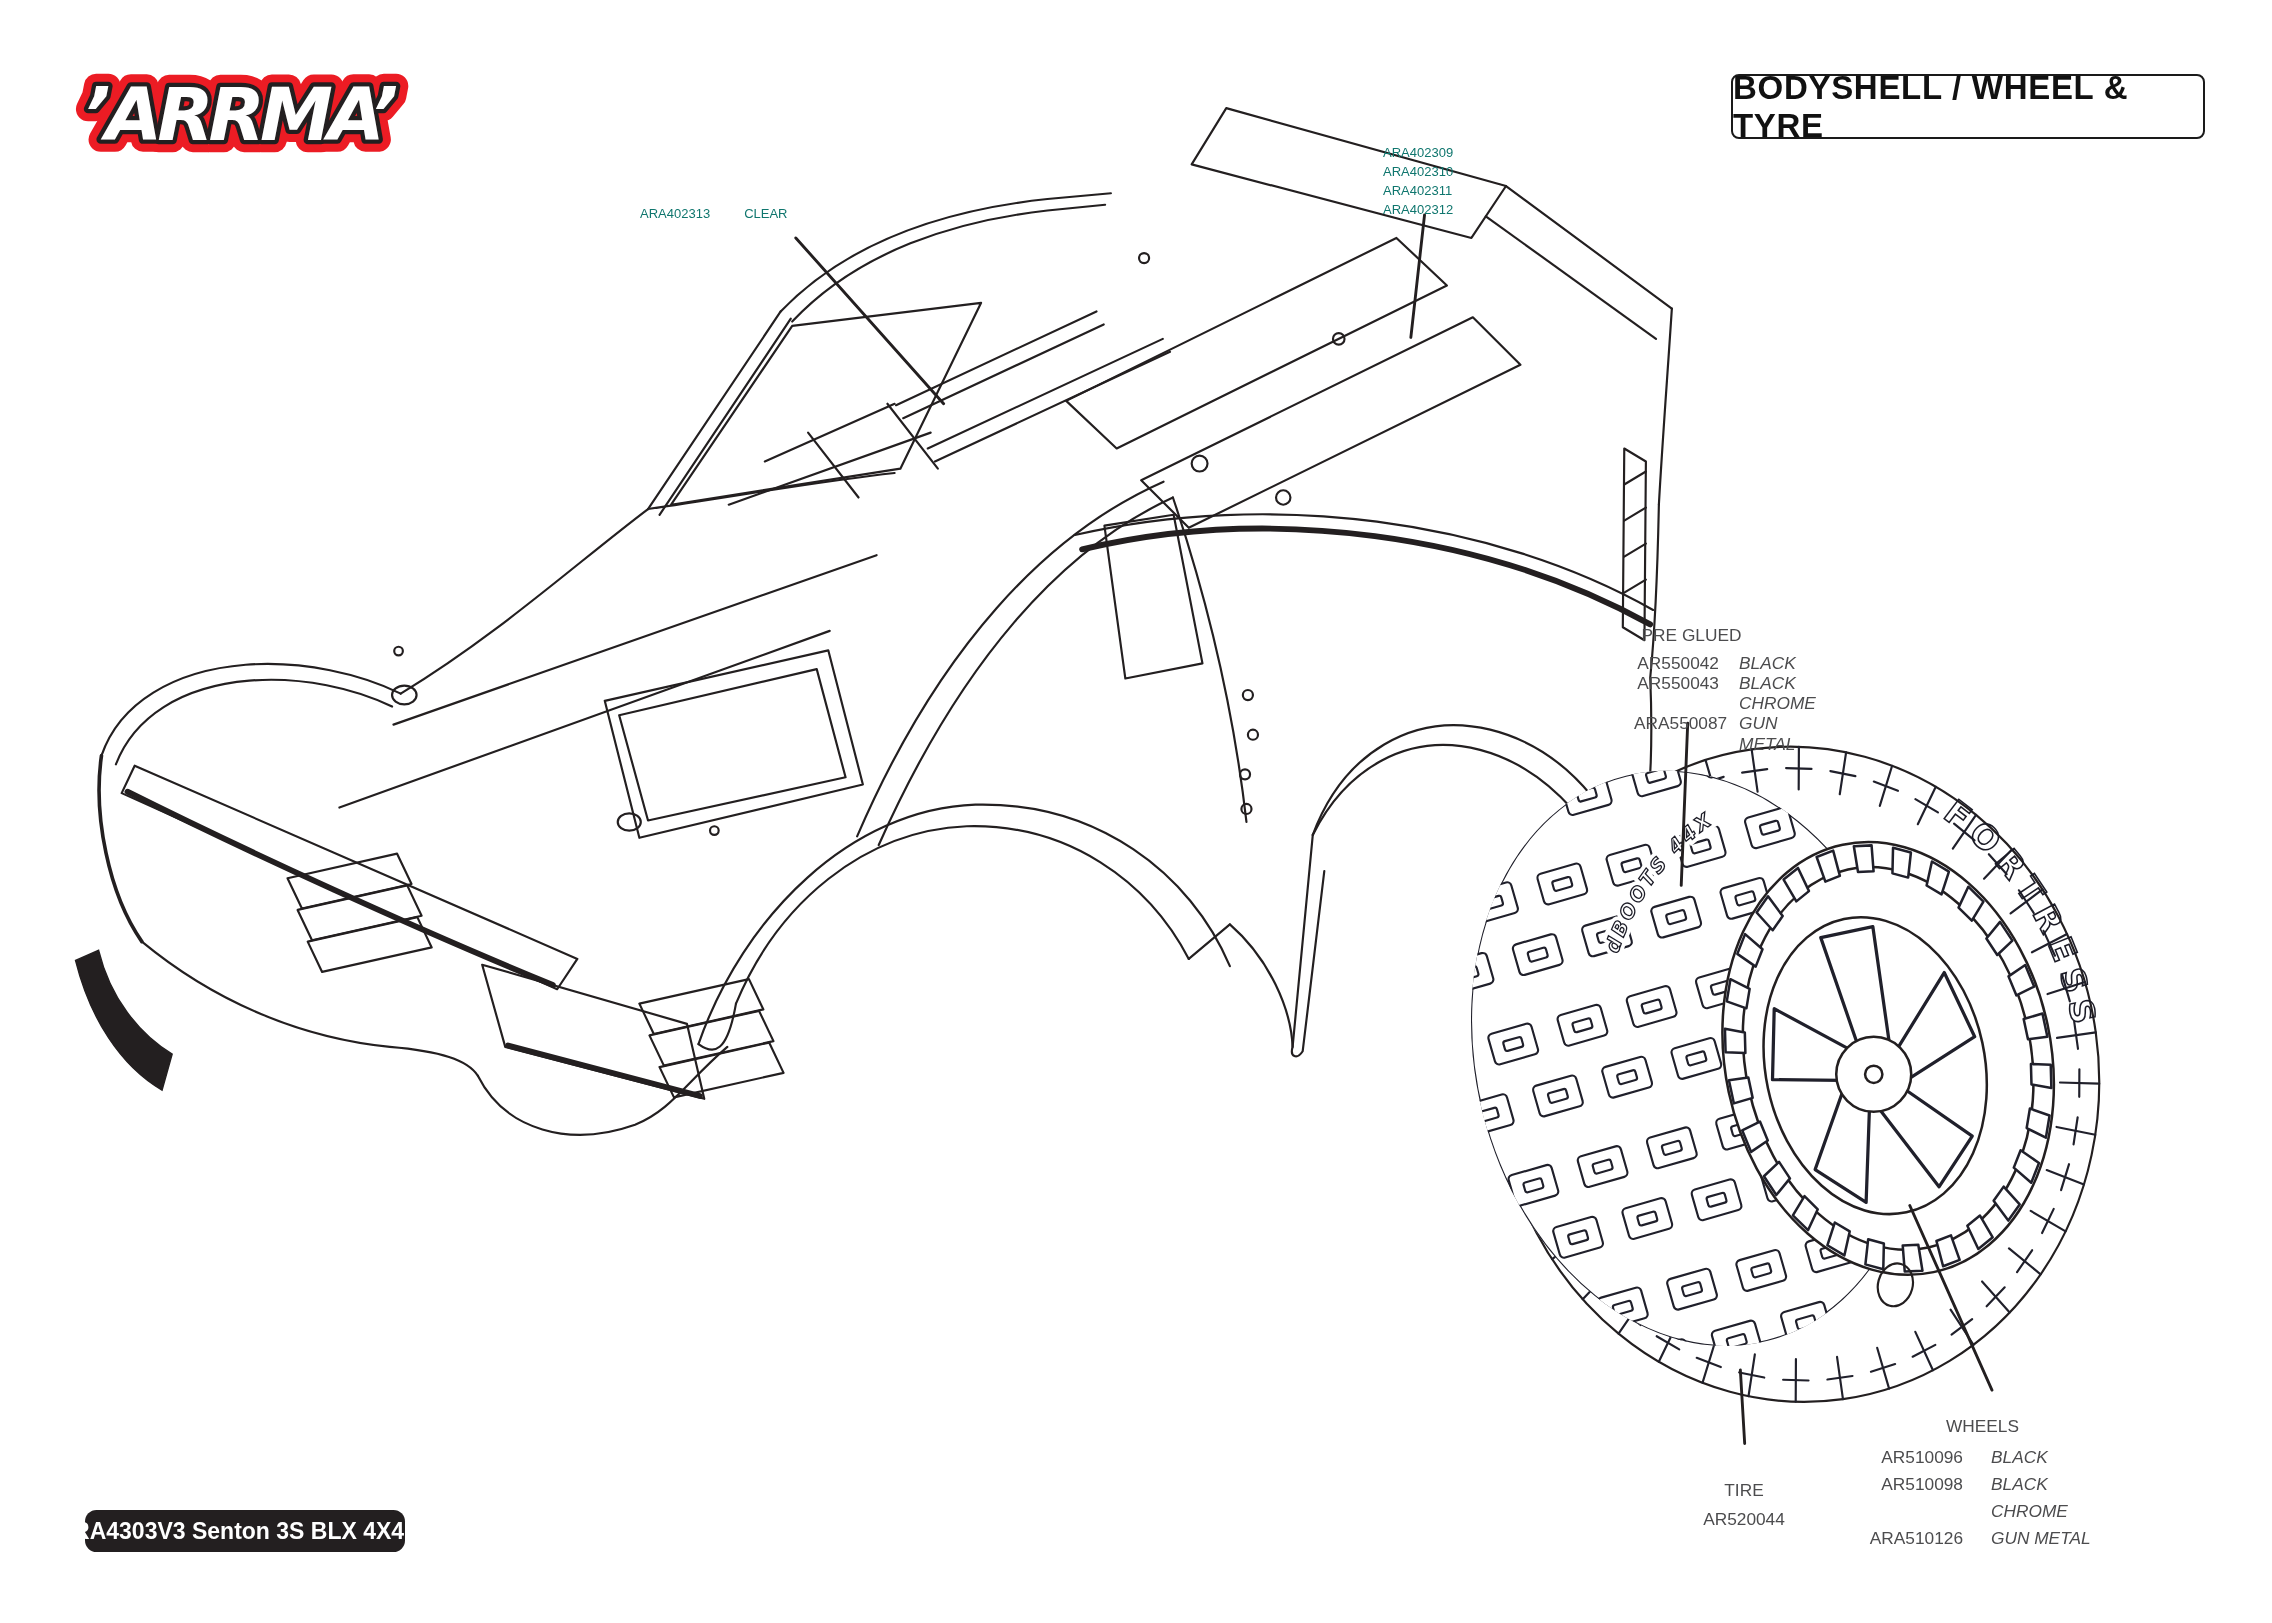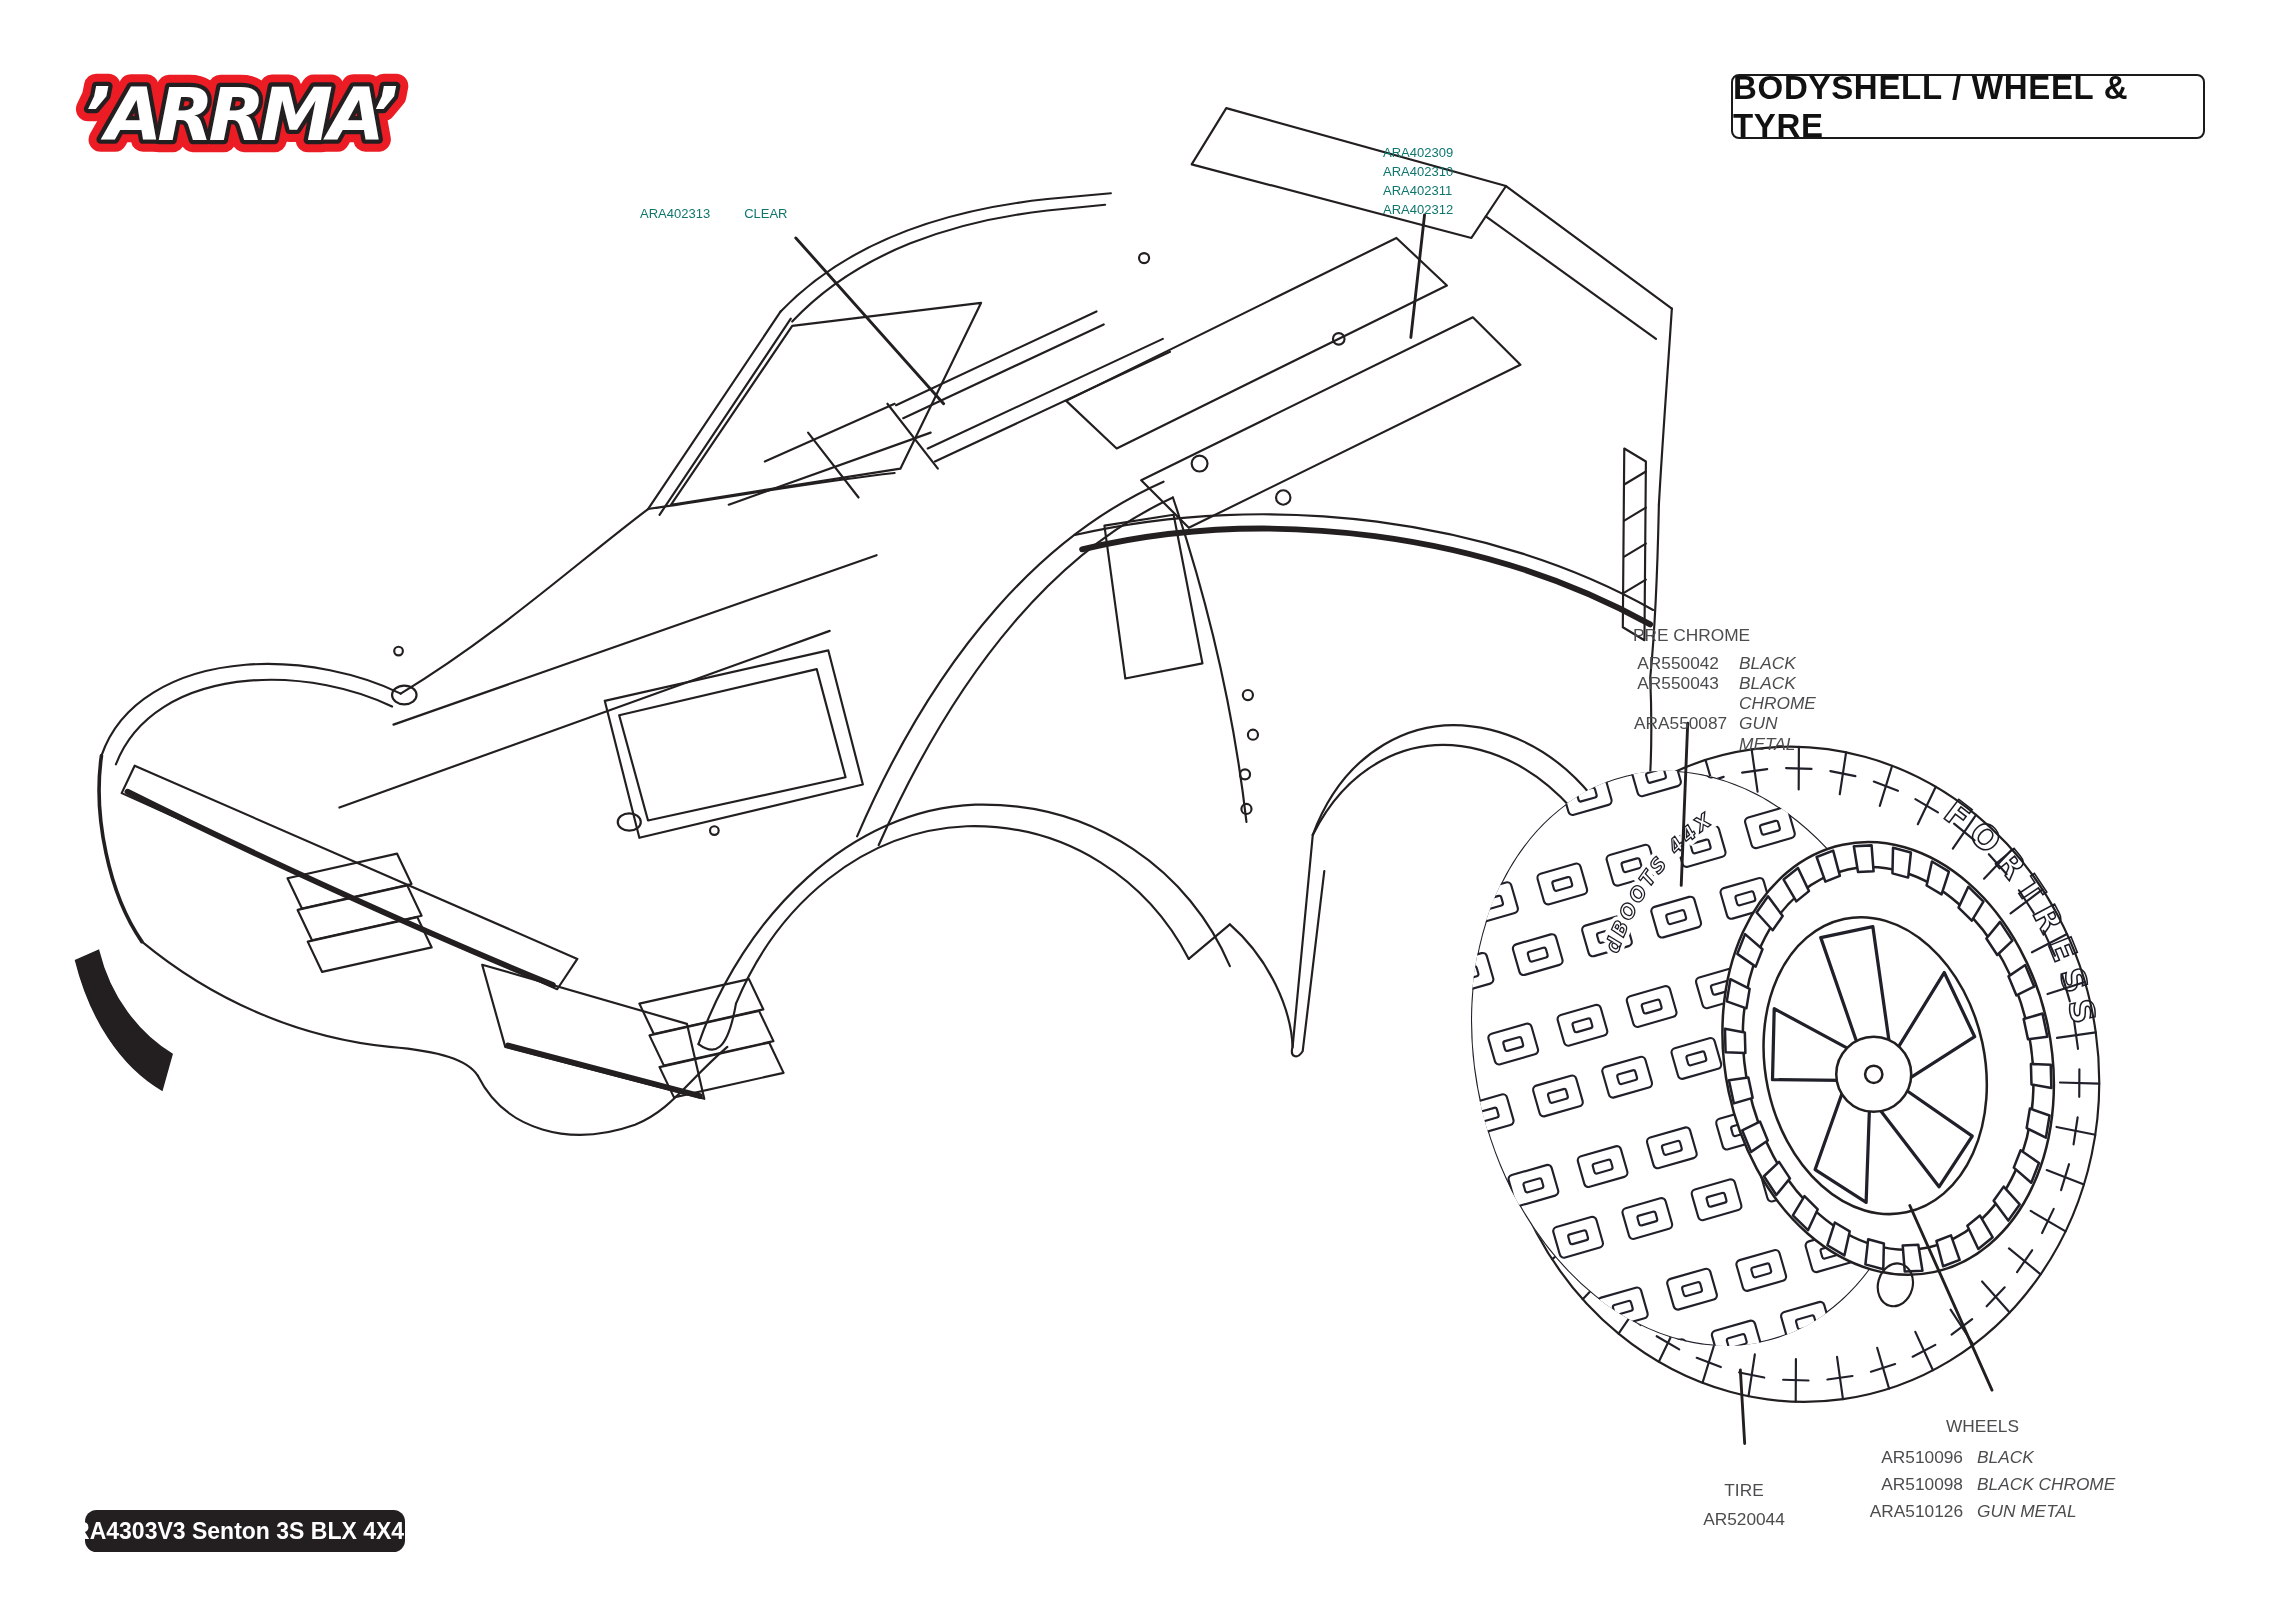--- a/index.html
+++ b/index.html
@@ -472,39 +472,39 @@
   </div>
 
   <div class="lbl" style="left:1383px;top:137px;line-height:19px;">
     <div>ARA402309</div>
     <div>ARA402310</div>
     <div>ARA402311</div>
     <div>ARA402312</div>
   </div>
 
   <div class="parts-block" style="left:1595px;top:625px;width:193px;">
-    <div class="parts-head">PRE CHROME</div>
+    <div class="parts-head">PRE GLUED</div>
     <div class="parts-table" style="grid-template-columns:85px auto;line-height:20.3px;margin-left:39px;">
       <div class="pcol">AR550042</div>
       <div class="fcol">BLACK</div>
       <div class="pcol">AR550043</div>
       <div class="fcol">BLACK CHROME</div>
       <div class="pcol">ARA550087</div>
       <div class="fcol">GUN METAL</div>
     </div>
   </div>
 
   <div class="parts-block" style="left:1672px;top:1476px;width:144px;text-align:center;line-height:29px;">
     <div>TIRE</div>
     <div>AR520044</div>
   </div>
 
   <div class="parts-block" style="left:1846px;top:1416px;width:273px;">
     <div class="parts-head">WHEELS</div>
-    <div class="parts-table" style="grid-template-columns:117px auto;column-gap:14px;line-height:27px;">
+    <div class="parts-table" style="grid-template-columns:117px auto;column-gap:28px;line-height:27px;">
       <div class="pcol">AR510096</div>
       <div class="fcol">BLACK</div>
       <div class="pcol">AR510098</div>
       <div class="fcol">BLACK CHROME</div>
       <div class="pcol">ARA510126</div>
       <div class="fcol">GUN METAL</div>
     </div>
   </div>
 
   <div class="footer-box">

